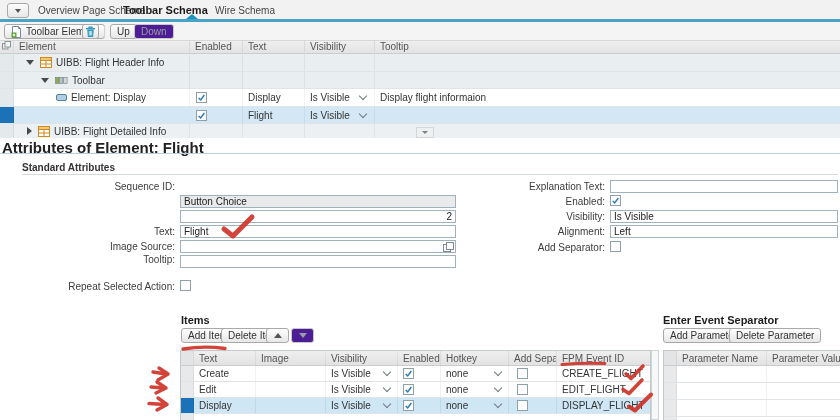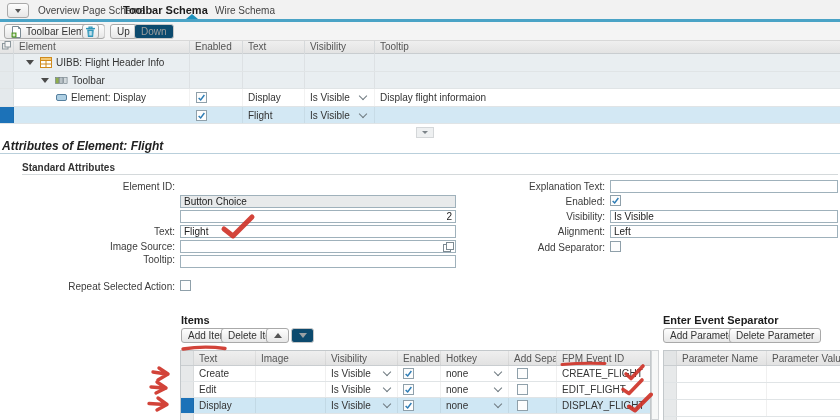--- a/index.html
+++ b/index.html
@@ -16,21 +16,21 @@
     background:linear-gradient(#fdfdfd,#e7e7e7);display:flex;align-items:center;justify-content:center;cursor:pointer;}
   .tri-sm-d{width:0;height:0;border-left:3.5px solid transparent;border-right:3.5px solid transparent;border-top:4px solid #555;}
   .tab{top:4px;height:13px;line-height:13px;color:#444;cursor:pointer;white-space:nowrap;}
   .tab.active{font-weight:bold;color:#1d1d1d;font-size:11px;}
 
   
   .tbar{left:0;top:22px;width:840px;height:19px;background:#f4f4f4;border-bottom:1px solid #d8d8d8;box-sizing:border-box;}
   .btn{position:absolute;top:2px;height:15px;line-height:13px;padding:0 6px;border:1px solid #a9a9a9;
     border-radius:3px;background:linear-gradient(#fefefe,#e7e7e7);color:#333;font-size:10px;
     font-family:inherit;display:flex;align-items:center;gap:4px;box-sizing:border-box;cursor:pointer;}
-  .btn.dis{color:#9e9e9e;border-color:#c8c8c8;background:#0c4a6e;cursor:default;}
+  .btn.dis{color:#9e9e9e;border-color:#c8c8c8;background:#4c1d95;cursor:default;}
   .vsep{position:absolute;top:3px;width:1px;height:13px;background:#cfcfcf;}
 
   
   .grid-hdr{left:0;top:41px;width:840px;height:13px;background:linear-gradient(#efefef,#e3e3e3);
     border-bottom:1px solid #c9cdd0;box-sizing:border-box;color:#555;}
   .hcell{position:absolute;top:0;height:13px;line-height:12px;border-right:1px solid #d6d9db;box-sizing:border-box;padding-left:5px;}
   .trow{left:0;width:840px;box-sizing:border-box;border-bottom:1px solid #e0e4e6;}
   .tcell{position:absolute;top:0;bottom:0;border-right:1px solid rgba(0,0,0,0.05);box-sizing:border-box;
     display:flex;align-items:center;}
   .selcell{left:0;width:14px;background:#e4e9ec;}
@@ -40,21 +40,21 @@
   .tri-r{width:0;height:0;border-top:4px solid transparent;border-bottom:4px solid transparent;border-left:5px solid #4a4a4a;}
   .chev{width:5px;height:5px;border-right:1.4px solid #6f7a80;border-bottom:1.4px solid #6f7a80;
     transform:rotate(45deg);display:inline-block;margin-top:-3px;}
   .cb{width:11px;height:11px;border:1px solid #8fa0aa;background:#fdfdfd;box-sizing:border-box;
     display:inline-flex;align-items:center;justify-content:center;cursor:pointer;}
   .scrollhint{left:416px;top:127px;width:16px;height:9px;background:#eef0f1;border:1px solid #d4d7d9;
     display:flex;align-items:center;justify-content:center;}
   .scrollhint .tri-sm-d{border-top-color:#7c8489;border-left-width:3px;border-right-width:3px;border-top-width:3.5px;}
 
   
-  .sect-title{font-weight:bold;font-size:12px;color:#222;white-space:nowrap;font-style:italic;}
+  .sect-title{font-weight:bold;font-size:15px;color:#222;white-space:nowrap;}
   .hr1{left:0;top:153px;width:840px;height:1px;background:#b9cfdb;}
   .subsect{font-weight:bold;font-size:10px;color:#333;}
   .hr2{left:22px;top:174px;width:816px;height:1px;background:#d4d9db;}
   .flabel{position:absolute;height:13px;line-height:13px;text-align:right;color:#3c3c3c;white-space:nowrap;}
   .inp{position:absolute;height:13px;border:1px solid #9fb1bb;background:#fff;box-sizing:border-box;
     font-family:inherit;font-size:10px;color:#222;padding:0 3px;line-height:11px;}
   .inp.ro{background:#e8eaeb;}
   .inp.rt{text-align:right;}
   .vhelp{position:absolute;width:9px;height:9px;}
   .vhelp:before{content:"";position:absolute;left:0;top:2px;width:6px;height:6px;border:1px solid #7d8a92;background:#fff;}
@@ -215,31 +215,49 @@
     </div>
     <div class="tcell" style="left:305px;width:70px;padding-left:5px">
       <span>Is Visible</span>
       <span class="chev" style="position:absolute;right:8px"></span>
     </div>
     <div class="tcell" style="left:375px;width:465px;border-right:none;padding-left:5px">
       <span></span>
     </div>
   </div>
 
+  <div class="abs trow" style="top:124px;height:14px;background:#edf0f3;border-bottom:none">
+    <div class="tcell selcell"></div>
+    <div class="tcell" style="left:14px;width:176px">
+      <span class="tri-r" style="margin-left:13px"></span>
+      <span style="margin-left:6px">
+        <svg width="12" height="11" viewBox="0 0 12 11">
+            <rect x="0.5" y="0.5" width="11" height="10" fill="#fff" stroke="#cf8a1d"></rect>
+            <rect x="0.5" y="0.5" width="11" height="3" fill="#f3c873" stroke="#cf8a1d"></rect>
+            <path d="M6 3.5V10.5M.5 7h11" stroke="#cf8a1d"></path>
+          </svg>
+      </span>
+      <span class="rowlabel" style="margin-left:4px">UIBB: Flight Detailed Info</span>
+    </div>
+    <div class="tcell" style="left:190px;width:53px"></div>
+    <div class="tcell" style="left:243px;width:62px"></div>
+    <div class="tcell" style="left:305px;width:70px"></div>
+    <div class="tcell" style="left:375px;width:465px;border-right:none"></div>
+  </div>
 
   <div class="abs scrollhint">
     <span class="tri-sm-d"></span>
   </div>
 
   <div class="abs sect-title" style="left:2px;top:139px">Attributes of Element: Flight</div>
   <div class="abs hr1"></div>
   <div class="abs subsect" style="left:22px;top:162px">Standard Attributes</div>
   <div class="abs hr2"></div>
 
-  <div class="flabel" style="left:0;top:180px;width:175px">Element ID:</div>
+  <div class="flabel" style="left:0;top:180px;width:175px">Sequence ID:</div>
 
   <input class="inp ro" style="left: 180px; top: 195px; width: 276px;" readonly="" value="Button Choice">
 
   <input class="inp rt" style="left: 180px; top: 210px; width: 276px;" value="2">
 
   <div class="flabel" style="left:0;top:225px;width:175px">Text:</div>
   <input class="inp" style="left: 180px; top: 225px; width: 276px;" value="Flight">
 
   <div class="flabel" style="left:0;top:240px;width:175px">Image Source:</div>
   <input class="inp" style="left: 180px; top: 240px; width: 276px;" value="">

